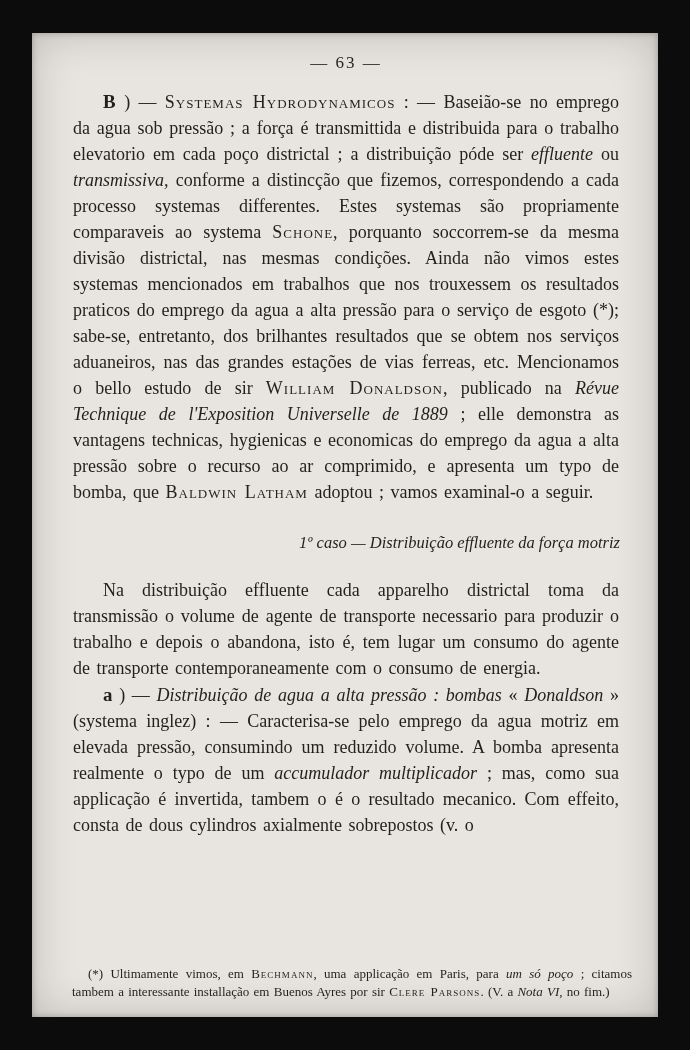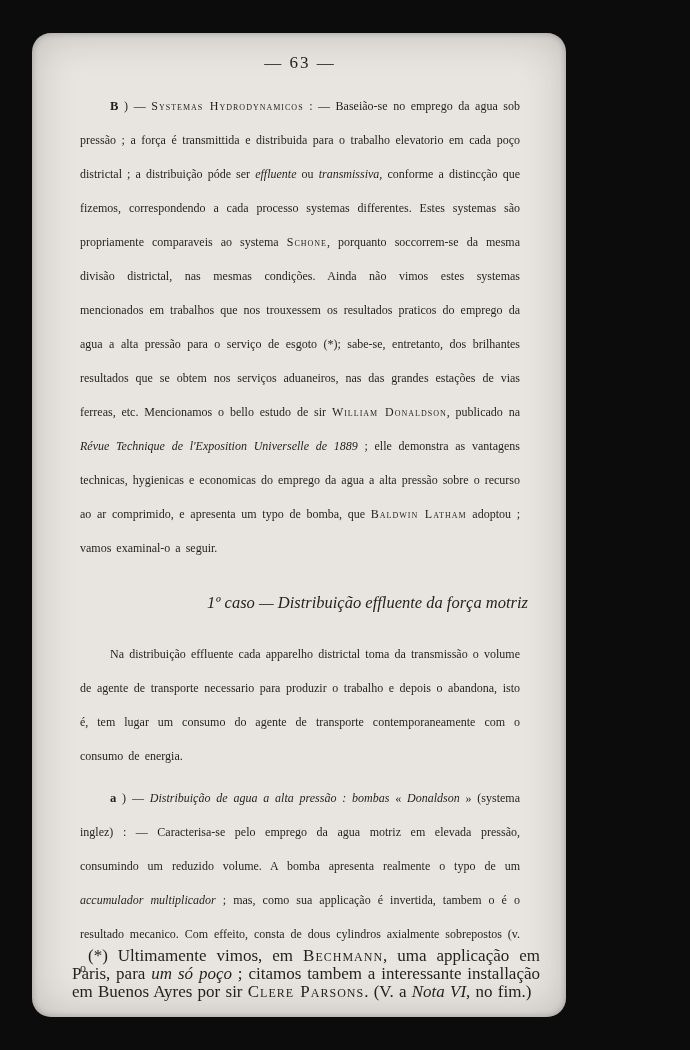--- a/index.html
+++ b/index.html
@@ -11,59 +11,58 @@
     height: 1050px;
     background: var(--scan_background, #0c0c0c);
     position: relative;
     overflow: hidden;
     font-family: "Liberation Serif", "DejaVu Serif", serif;
   }
   .scan-page {
     position: absolute;
     left: 32px;
     top: 33px;
-    width: 534px;
+    width: 626px;
     height: 984px;
     background: var(--page_paper, #e8e5e0);
     color: var(--ink, #221f1c);
     box-shadow: inset 0 0 45px rgba(0,0,0,0.18), inset 0 0 6px rgba(0,0,0,0.25);
-    border-radius: 19px;
   }
   .page-inner {
     padding: 16px 38px 0 40px;
   }
   .page-number {
     text-align: center;
     font-size: 17px;
     letter-spacing: 2px;
     margin: 4px 0 16px 0;
   }
   .para {
-    font-size: 12px;
-    line-height: 34px;
+    font-size: 18px;
+    line-height: 26px;
     text-align: justify;
     text-indent: 30px;
     word-spacing: 2px;
-    margin: 8px;
+    margin: 1px;
   }
   .seg-normal { font-style: normal; }
   .seg-italic { font-style: italic; }
   .seg-bold { font-weight: 700; font-size: 1.05em; }
   .seg-smallcaps { font-variant: small-caps; letter-spacing: 1px; }
   .section-heading {
     text-align: right;
     font-size: 16.5px;
     margin: 28px 0 24px 0;
   }
   .footnote {
     position: absolute;
     left: 40px;
     right: 26px;
     bottom: 16px;
-    font-size: 17px;
+    font-size: 13px;
     line-height: 18px;
     text-align: justify;
     text-indent: 16px;
     word-spacing: 1px;
   }
 </style>
 </head>
 <body>
 
 <div class="scan-page">

